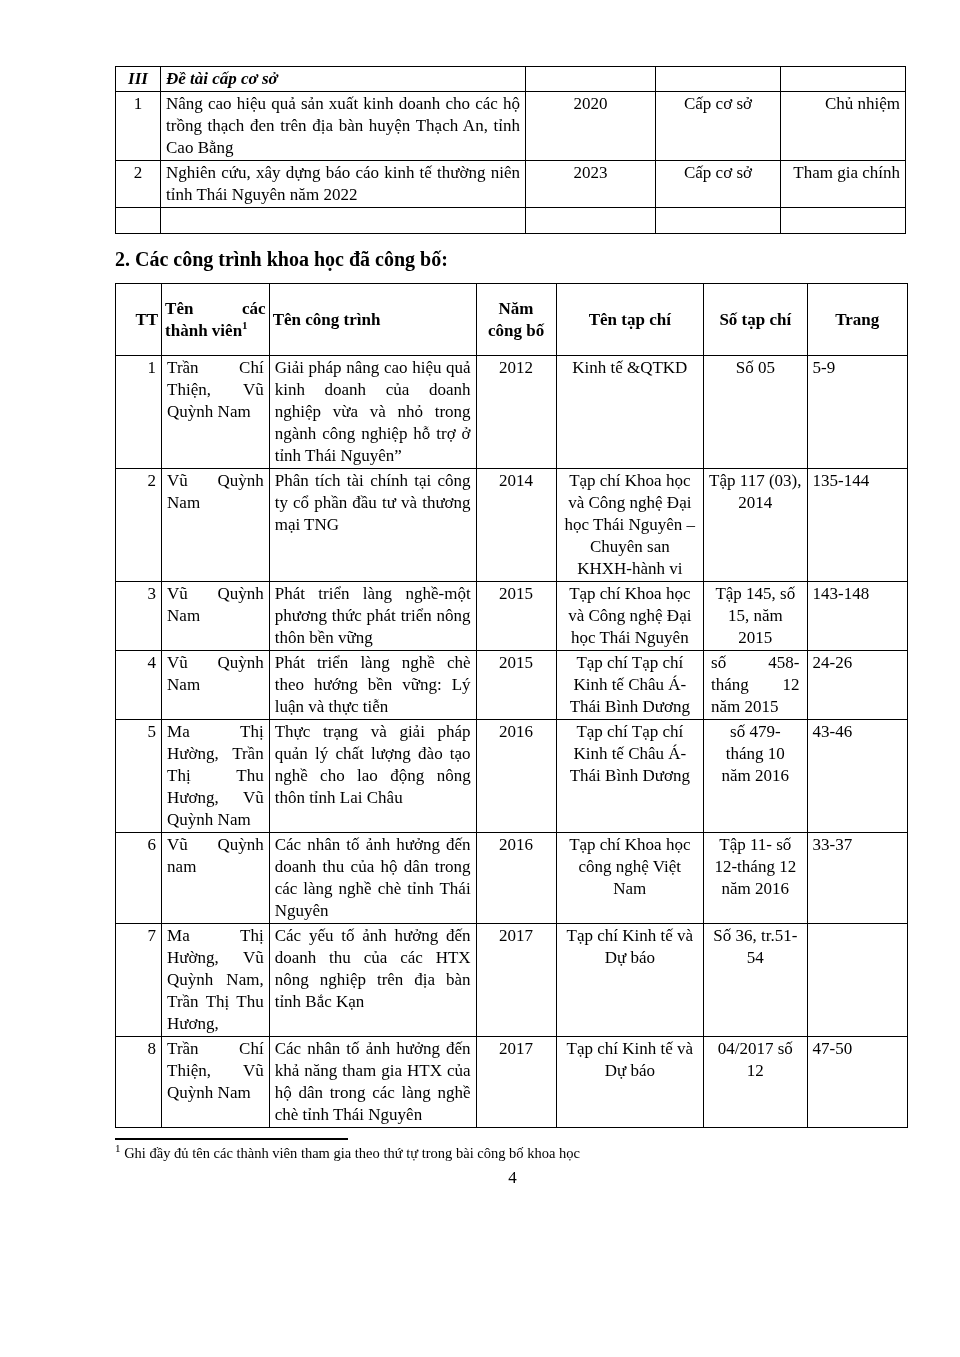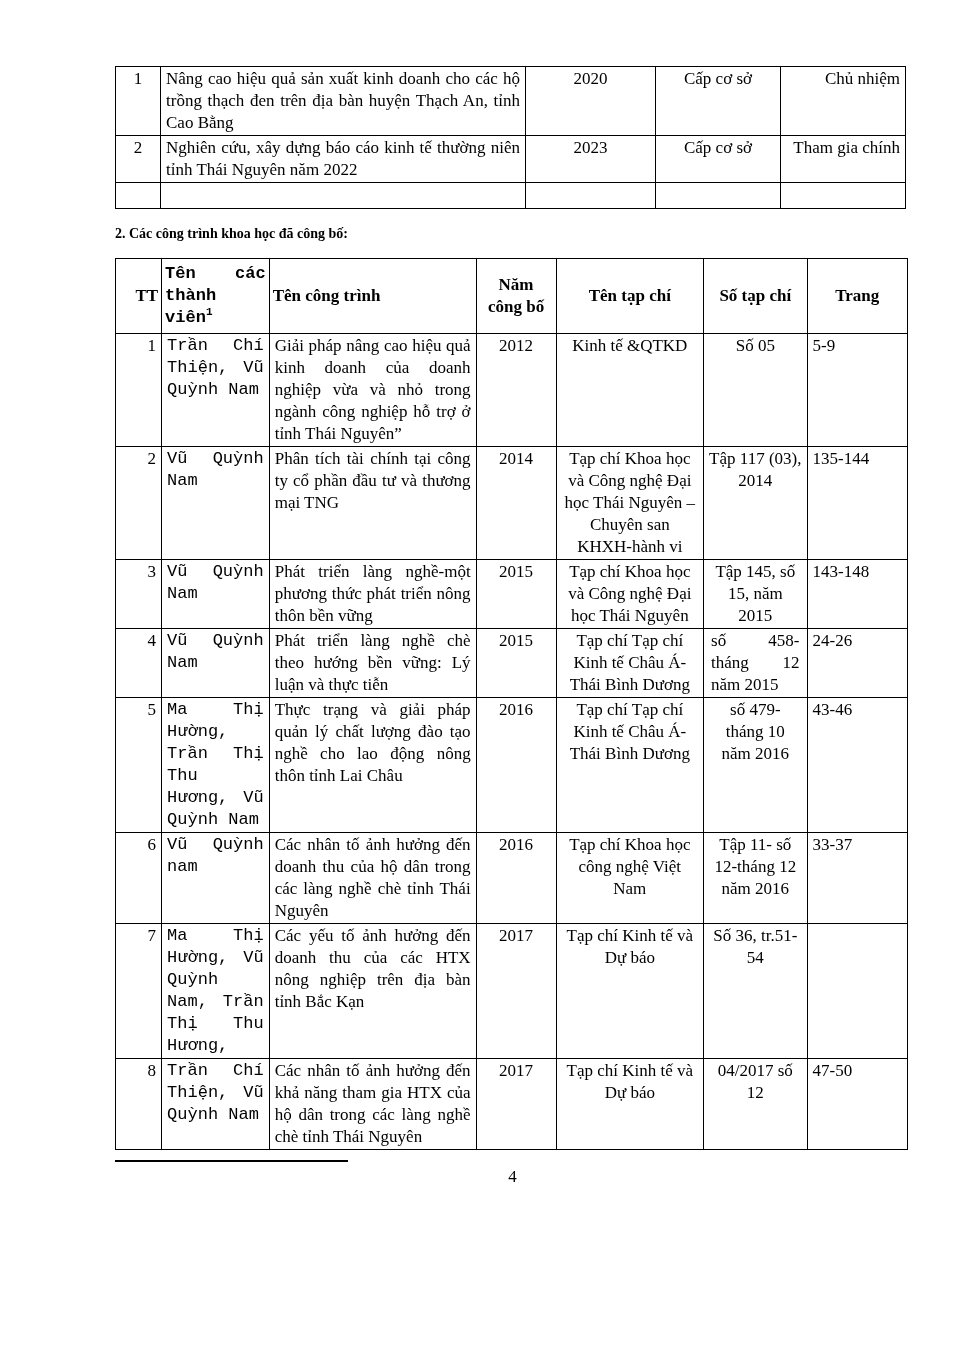--- a/index.html
+++ b/index.html
@@ -40,29 +40,29 @@
   .project-table .c-tt   { width: 45px;  text-align: center; }
   .project-table .c-title{ width: 365px; text-align: justify; }
   .project-table .c-year { width: 130px; text-align: center; }
   .project-table .c-level{ width: 125px; text-align: center; }
   .project-table .c-role { width: 125px; text-align: right; }
   .project-table .group-row td { font-weight: bold; font-style: italic; }
   .project-table .group-row .c-title { text-align: left; }
   .project-table .empty-row td { height: 26px; }
   
   .section-title {
-    font-size: 14px;
+    font-size: 20px;
     font-weight: bold;
     margin: 13px 0 12px 0;
     line-height: 24px;
   }
   
   .pub-table { width: 793px; }
   .pub-table .c-tt      { width: 45px;  text-align: right; }
-  .pub-table .c-authors { width: 105px; text-align: justify; font-family: Liberation Mono, monospace; }
+  .pub-table .c-authors { width: 105px; text-align: justify; }
   .pub-table .c-work    { width: 202px; text-align: justify; }
   .pub-table .c-year    { width: 78px;  text-align: center; }
   .pub-table .c-journal { width: 144px; text-align: center; }
   .pub-table .c-issue   { width: 101px; text-align: center; }
   .pub-table .c-pages   { width: 98px;  }
   .pub-table thead td {
     font-weight: bold;
     text-align: center;
     vertical-align: middle;
     padding: 4px 3px;
@@ -89,20 +89,27 @@
   }
 </style>
 </head>
 <body>
 
 <div class="page">
   <div class="content">
 
     <table class="project-table">
       <tbody>
+        <tr class="group-row">
+          <td class="c-tt">III</td>
+          <td class="c-title">Đề tài cấp cơ sở</td>
+          <td class="c-year"></td>
+          <td class="c-level"></td>
+          <td class="c-role"></td>
+        </tr>
         <tr>
           <td class="c-tt">1</td>
           <td class="c-title">Nâng cao hiệu quả sản xuất kinh doanh cho các hộ trồng thạch đen trên địa bàn huyện Thạch An, tỉnh Cao Bằng</td>
           <td class="c-year">2020</td>
           <td class="c-level">Cấp cơ sở</td>
           <td class="c-role">Chủ nhiệm</td>
         </tr>
         <tr>
           <td class="c-tt">2</td>
           <td class="c-title">Nghiên cứu, xây dựng báo cáo kinh tế thường niên tỉnh Thái Nguyên năm 2022</td>
@@ -205,17 +212,18 @@
           <td class="c-year">2017</td>
           <td class="c-journal">Tạp chí Kinh tế và Dự báo</td>
           <td class="c-issue">04/2017 số 12</td>
           <td class="c-pages">47-50</td>
         </tr>
       </tbody>
     </table>
 
     <div class="footnote-block">
       <div class="footnote-rule"></div>
+      <div class="footnote-text"><sup>1</sup><span> Ghi đầy đủ tên các thành viên tham gia theo thứ tự trong  bài công bố khoa học</span></div>
     </div>
     <div class="page-number">4</div>
 
   </div>
 </div>
 
 </body></html>

